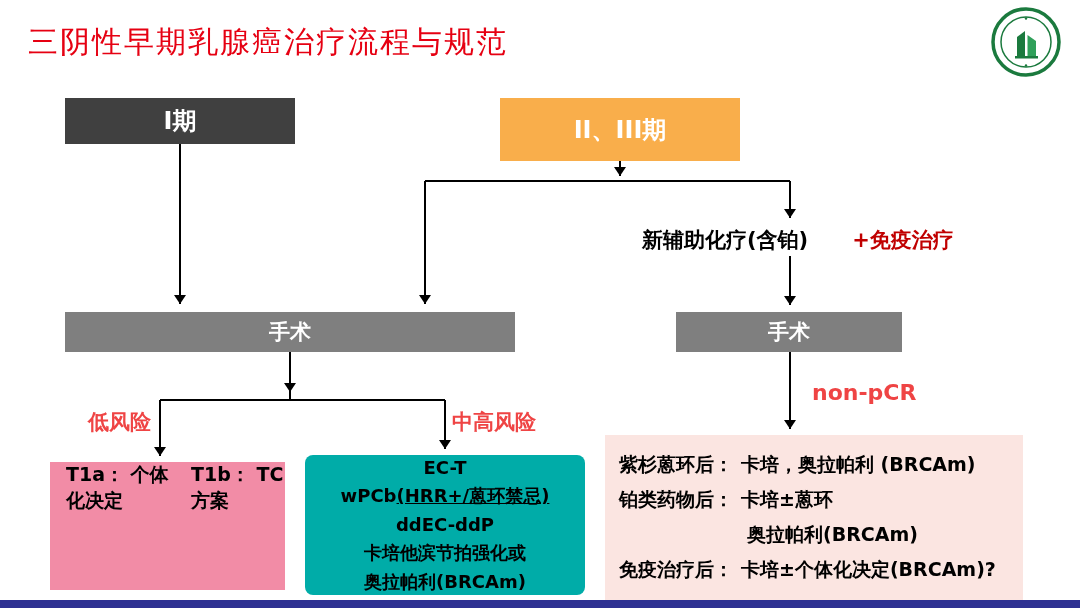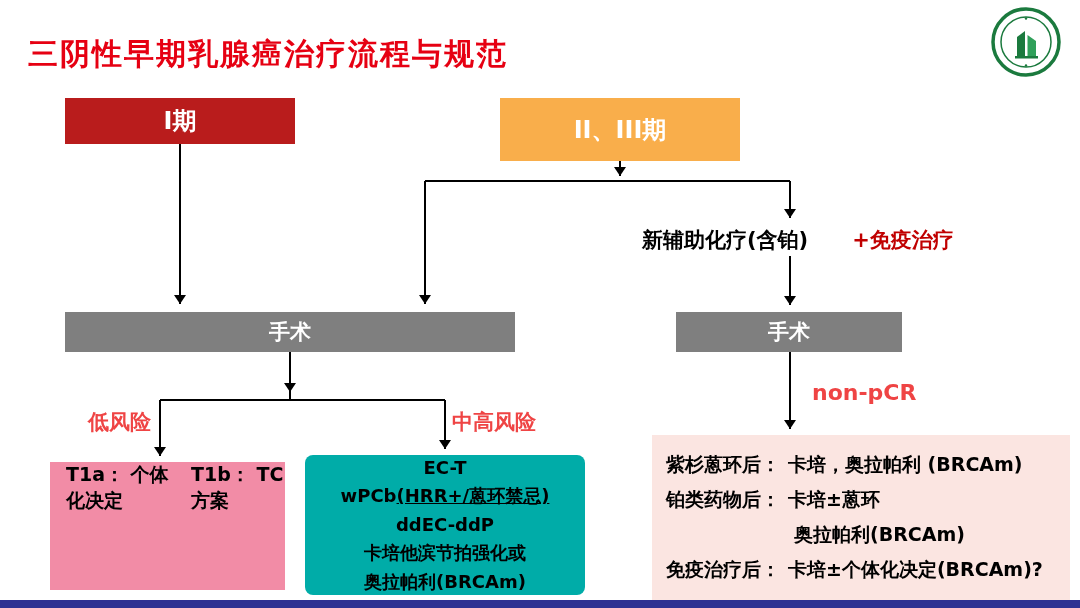--- a/index.html
+++ b/index.html
@@ -1,29 +1,29 @@
 <!DOCTYPE html>
 <html><head>
 <meta charset="utf-8">
 <style>
   * { margin:0; padding:0; box-sizing:border-box; }
   html,body { background:#ffffff; }
   body { font-family:"DejaVu Sans","Liberation Sans",sans-serif; }
   .slide { position:relative; width:1080px; height:608px; background:#ffffff; overflow:hidden; }
 
-  .title { position:absolute; left:28px; top:22px; font-size:30px; font-weight:bold;
-           color:#E60012; letter-spacing:2px; white-space:nowrap;margin-top:12px; }
+  .title { position:absolute; left:28px; top:22px; font-size:30px; font-weight:normal;
+           color:#E60012; letter-spacing:2px; white-space:nowrap; }
 
   .logo { position:absolute; left:990px; top:6px; width:72px; height:72px; }
 
   .arrows { position:absolute; left:0; top:0; width:1080px; height:608px; pointer-events:none; }
 
   .node { position:absolute; display:flex; align-items:center; justify-content:center;
           font-weight:bold; white-space:nowrap; }
-  .stage1  { left:65px;  top:98px; width:230px; height:46px; background:#b91c1c; color:#ffffff; font-size:24px; }
+  .stage1  { left:65px;  top:98px; width:230px; height:46px; background:#404040; color:#ffffff; font-size:24px; }
   .stage23 { left:500px; top:98px; width:240px; height:63px; background:#F9AE4B; color:#ffffff; font-size:24px; }
   .surgery-left  { left:65px;  top:312px; width:450px; height:40px; background:#7F7F7F; color:#ffffff; font-size:21px; }
   .surgery-right { left:676px; top:312px; width:226px; height:40px; background:#7F7F7F; color:#ffffff; font-size:21px; }
 
   .neoadj { position:absolute; left:642px; top:226px; width:300px; text-align:center;
             font-size:21px; font-weight:bold; color:#000000; white-space:nowrap; }
   .neoadj .immuno { color:#C00000;margin-left:44px; }
 
   .risk-label { position:absolute; font-size:21px; font-weight:bold; color:#ef4444; white-space:nowrap; }
   .low-risk      { left:88px;  top:408px; }
@@ -34,21 +34,21 @@
             display:flex; justify-content:center; gap:10px;
             padding-left:16px; font-size:19px; font-weight:bold; color:#000000; }
 
   .chemo-box { position:absolute; left:305px; top:455px; width:280px; height:140px; background:#00ACA8;
                display:flex; flex-direction:column; justify-content:center; align-items:center;
                font-size:18px; font-weight:bold; color:#000000; line-height:1.58; text-align:center;border-radius:8px; }
   .chemo-box .u { text-decoration:underline; }
 
   .post-box { position:absolute; left:605px; top:435px; width:418px; height:165px; background:#FBE5E1;
               display:flex; flex-direction:column; justify-content:space-evenly;
-              padding:8px 8px 8px 14px; font-size:19px; font-weight:bold; color:#000000;margin-left:47px; }
+              padding:8px 8px 8px 14px; font-size:19px; font-weight:bold; color:#000000; }
   .post-box .row { white-space:nowrap; }
   .post-box .val { margin-left:8px; }
   .post-box .indent { margin-left:128px; }
 
   .footer-bar { position:absolute; left:0; bottom:0; width:1080px; height:8px; background:#2E3192; }
 </style>
 </head>
 <body>
 
 <div class="slide">

